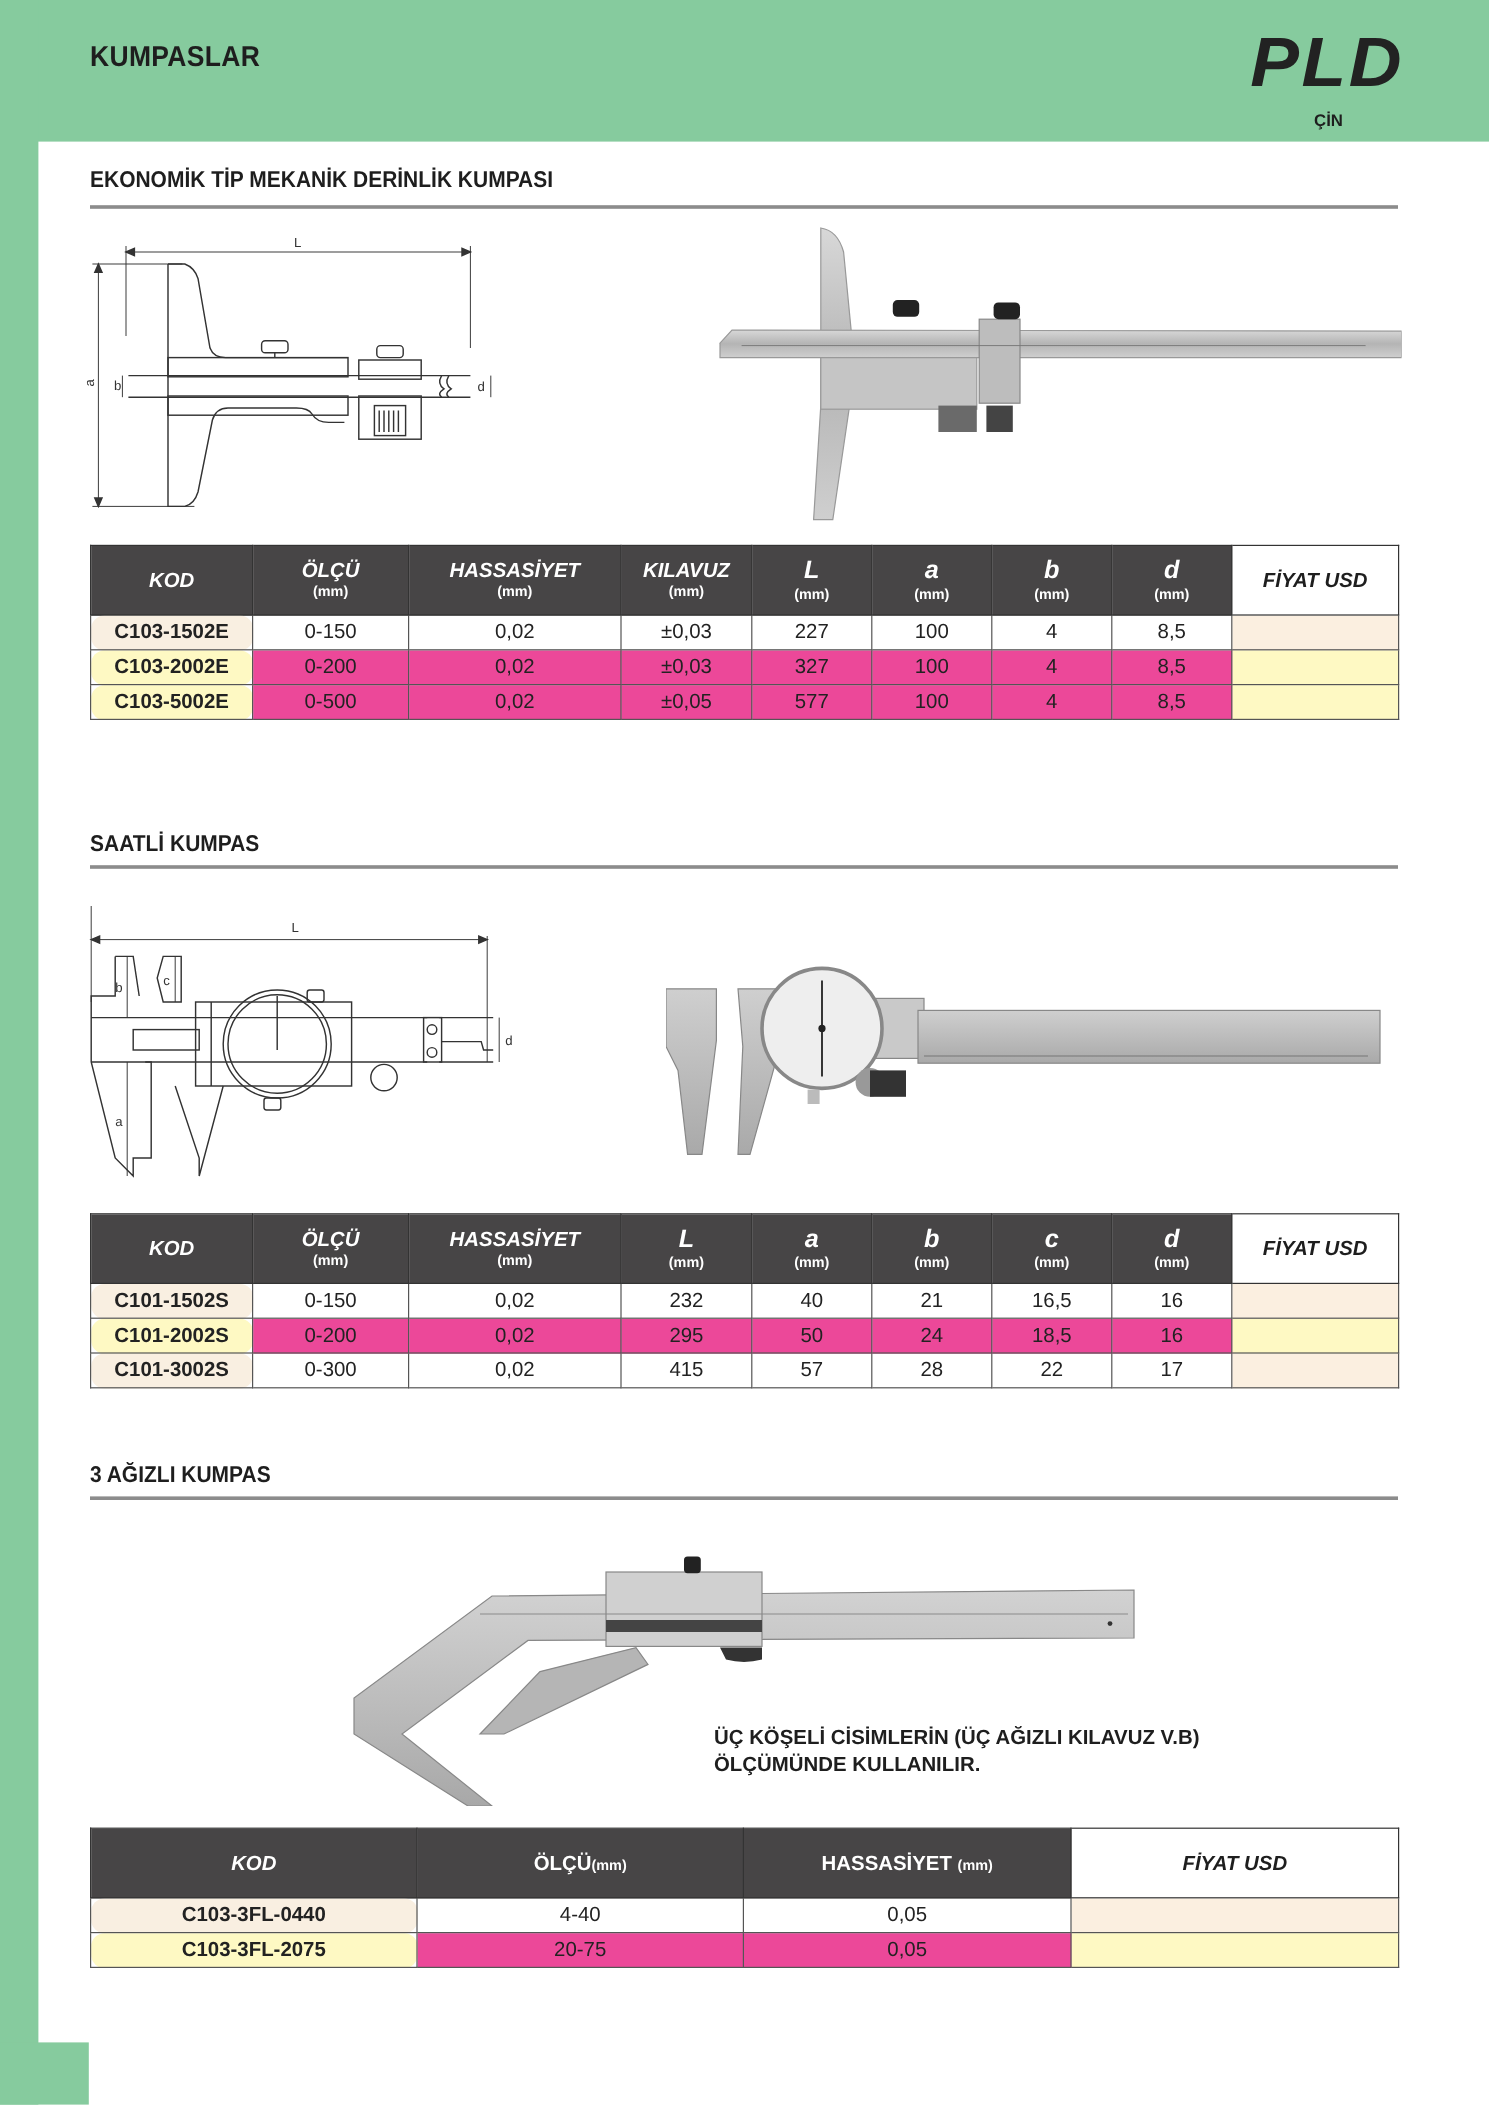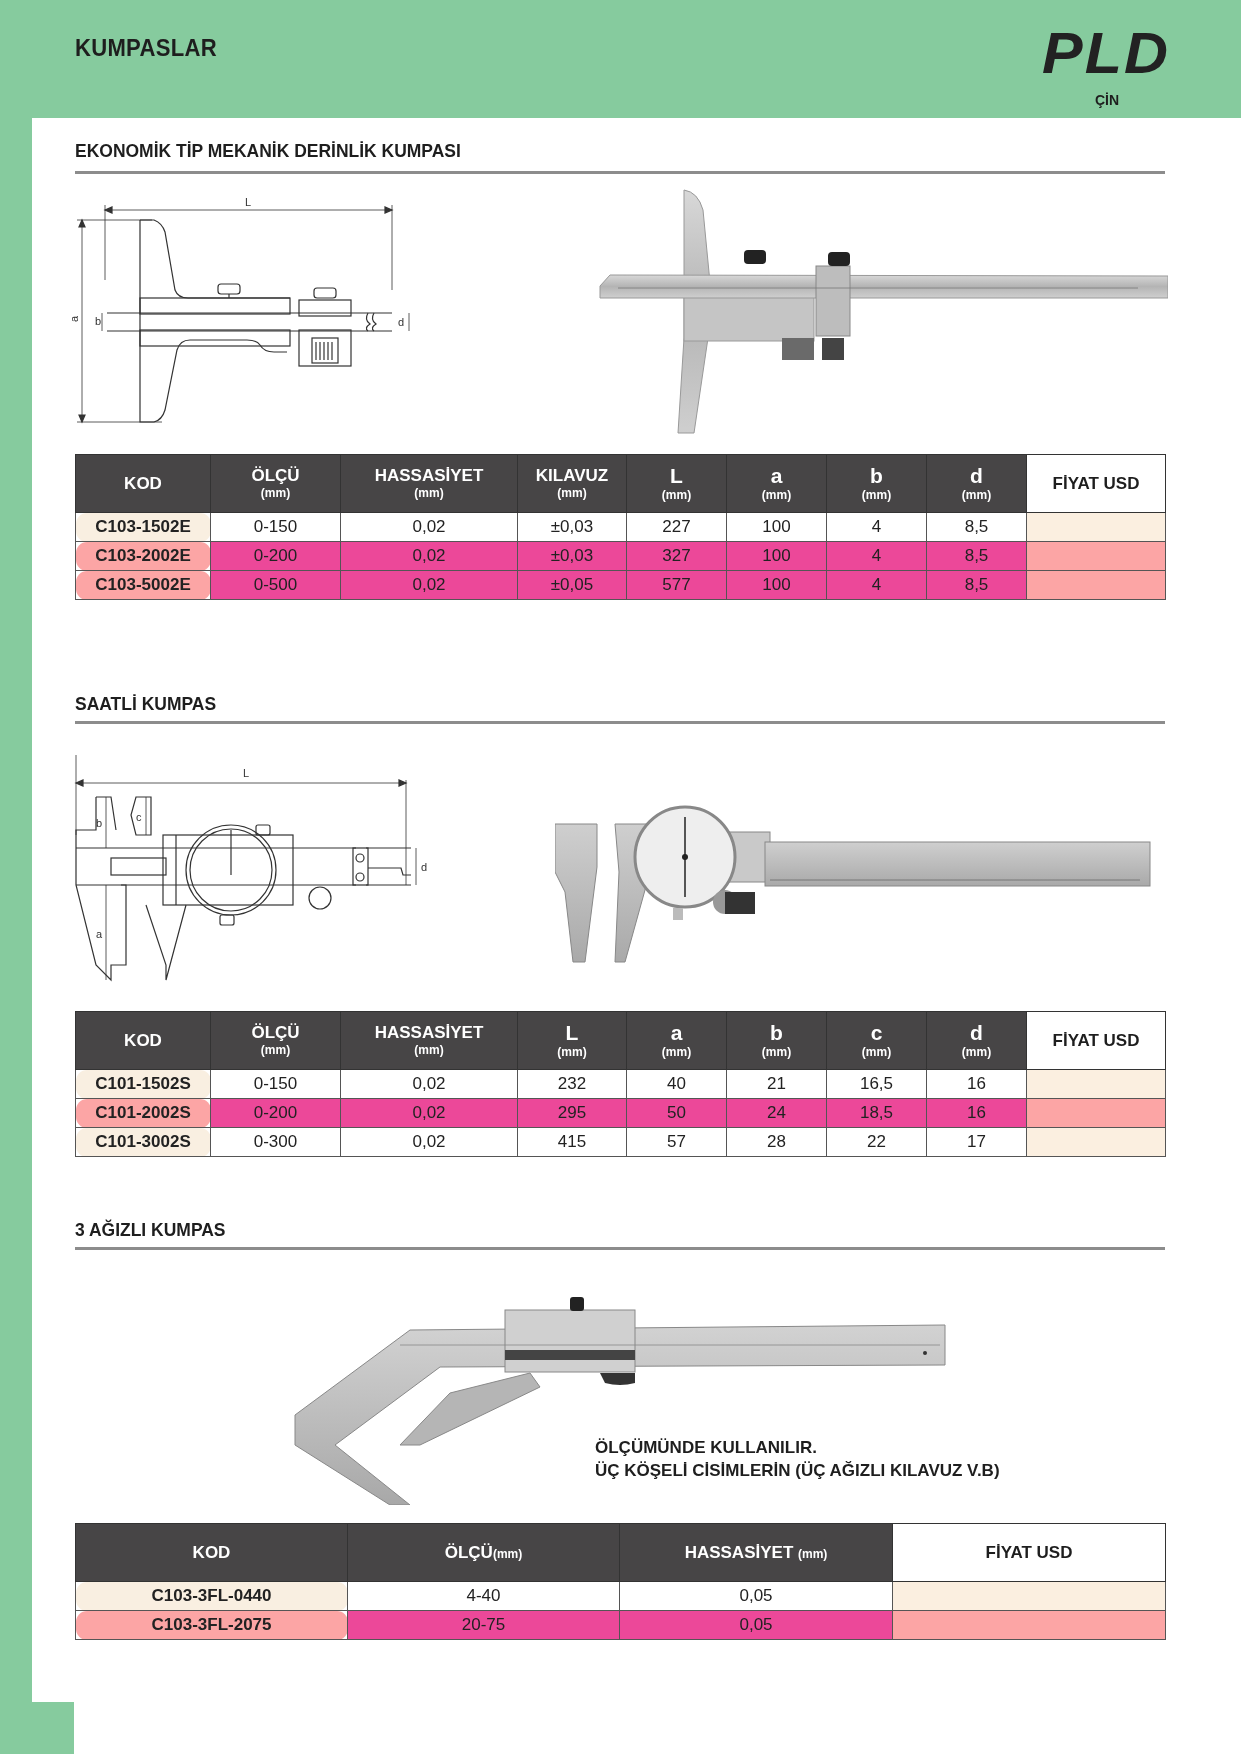--- a/index.html
+++ b/index.html
@@ -11,29 +11,29 @@
   .bottom-tab { position: absolute; left: 0; top: 1702px; width: 74px; height: 52px; background: #86cb9e; }
   .page-title { position: absolute; left: 75px; top: 34px; font-size: 24px; font-weight: 700; letter-spacing: 0.3px; color: #1e1e1e; transform: scaleX(0.92); transform-origin: left; }
   .brand { position: absolute; right: 74px; top: 24px; font-size: 58px; font-weight: 700; font-style: italic; color: #222; letter-spacing: 2px; line-height: 1; transform: scaleX(1.05); }
   .origin { position: absolute; left: 1095px; top: 92px; font-size: 14px; font-weight: 700; color: #1e1e1e; }
 
   .section-title { position: absolute; left: 75px; font-size: 19px; font-weight: 700; color: #1e1e1e; transform: scaleX(0.92); transform-origin: left; }
   .section-rule { position: absolute; left: 75px; width: 1090px; height: 3px; background: #8c8c8c; }
 
   table.spec { position: absolute; left: 75px; width: 1090px; border-collapse: collapse; table-layout: fixed; font-size: 17px; }
   table.spec th { background: #474546; color: #fff; font-weight: 700; text-align: center; vertical-align: middle; border: 1px solid #333; line-height: 1.05; }
-  table.spec th .main { display: block; font-size: 17px; }
+  table.spec th .main { display: block; font-size: 17px; font-style: italic; }
   table.spec th .main.big { font-size: 21px; }
   table.spec th .unit { display: block; font-size: 12px; font-weight: 700; margin-top: 2px; }
   table.spec th.price { background: #fff; color: #1e1e1e; border: 1px solid #333; font-size: 17px; }
   table.spec td { text-align: center; border: 1px solid #555; height: 29px; color: #222; }
   table.spec td.code { background: #f9efe1; font-weight: 700; border-radius: 11px; }
   table.spec td.price-cell { background: #fbefe0; }
   table.spec tr.alt td { background: #ec4899; }
-  table.spec tr.alt td.code, table.spec tr.alt td.price-cell { background: #fca5a5; }
+  table.spec tr.alt td.code, table.spec tr.alt td.price-cell { background: #fef9c3; }
 
   .figure { position: absolute; }
   .note { position: absolute; left: 595px; top: 1436px; font-size: 17px; font-weight: 700; line-height: 23px; color: #1e1e1e; }
 </style>
 </head>
 <body>
 
 <div class="topbar"></div>
 <div class="leftbar"></div>
 <div class="bottom-tab"></div>
@@ -373,22 +373,22 @@
   <path d="M160,98 L240,78 L250,92 L130,150 L110,150 Z" fill="#b5b5b5" stroke="#888"></path>
   <rect x="215" y="15" width="130" height="62" fill="#d0d0d0" stroke="#888"></rect>
   <rect x="215" y="55" width="130" height="10" fill="#444"></rect>
   <rect x="280" y="2" width="14" height="14" rx="3" fill="#222"></rect>
   <path d="M310,78 L345,78 L345,88 Q330,92 315,88 Z" fill="#333"></path>
   <line x1="110" y1="50" x2="650" y2="50" stroke="#888" stroke-width="0.8"></line>
   <circle cx="635" cy="58" r="2" fill="#333"></circle>
 </svg>
 
 <div class="note">
+  <div>ÜÇ KÖŞELİ CİSİMLERİN (ÜÇ AĞIZLI KILAVUZ V.B)</div>
   <div>ÖLÇÜMÜNDE KULLANILIR.</div>
-  <div>ÜÇ KÖŞELİ CİSİMLERİN (ÜÇ AĞIZLI KILAVUZ V.B)</div>
 </div>
 
 <table class="spec" style="top:1523px">
   <colgroup>
     <col style="width:272px">
       <col style="width:272px">
       <col style="width:273px">
       <col style="width:273px">
   </colgroup>
   <thead>

